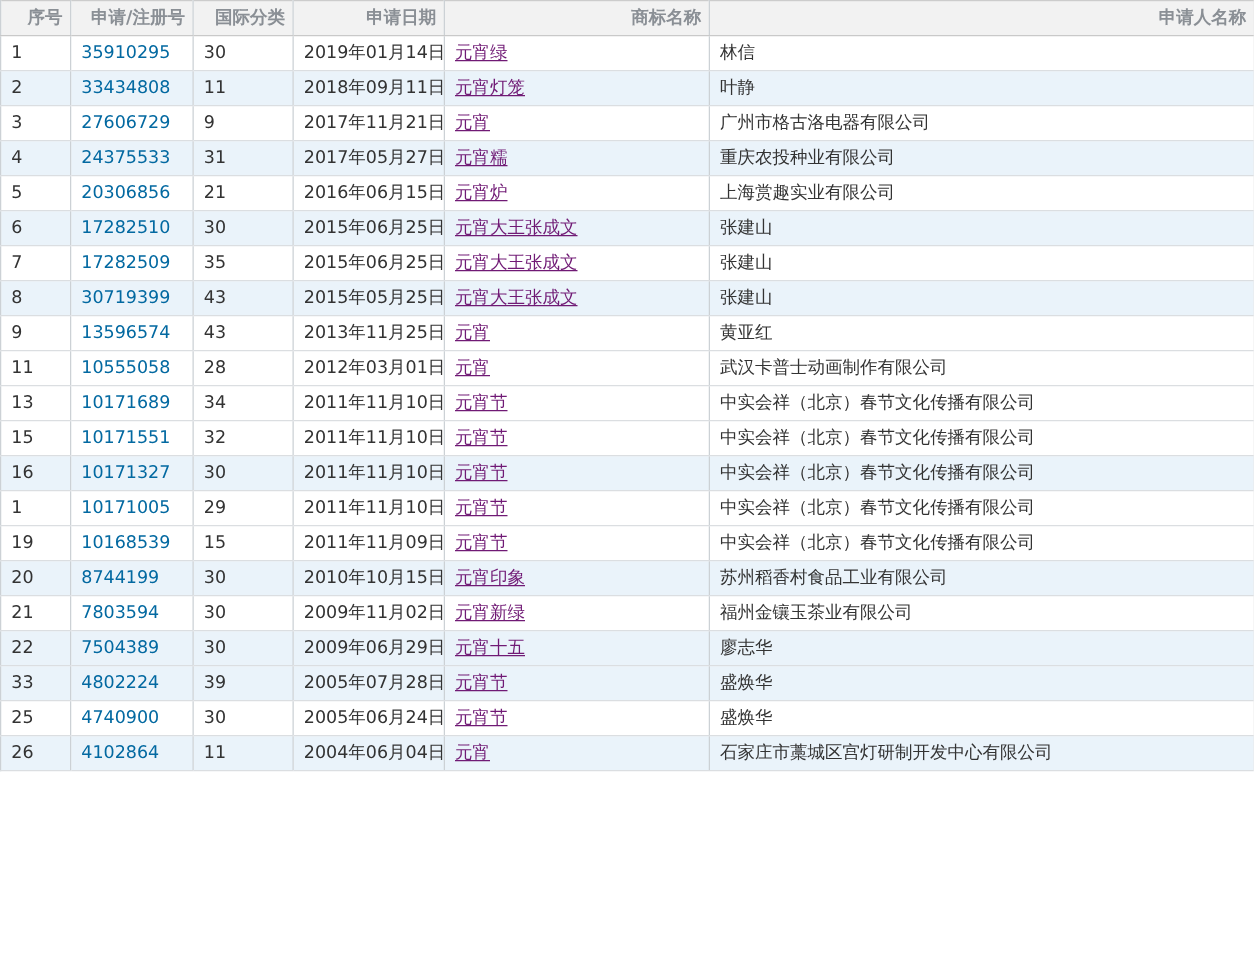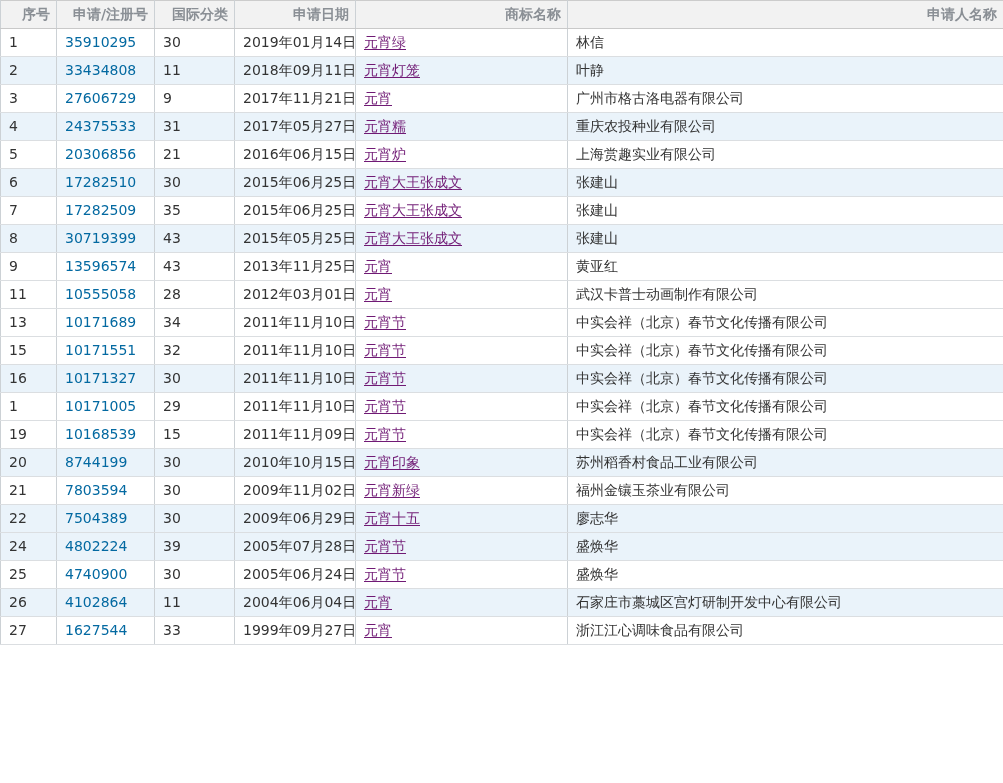--- a/index.html
+++ b/index.html
@@ -189,21 +189,21 @@
       </tr>
       <tr class="even">
         <td>22</td>
         <td><a class="regno-link">7504389</a></td>
         <td>30</td>
         <td>2009年06月29日</td>
         <td><a class="tm-link">元宵十五</a></td>
         <td>廖志华</td>
       </tr>
       <tr class="even">
-        <td>24</td>
+        <td>33</td>
         <td><a class="regno-link">4802224</a></td>
         <td>39</td>
         <td>2005年07月28日</td>
         <td><a class="tm-link">元宵节</a></td>
         <td>盛焕华</td>
       </tr>
       <tr>
         <td>25</td>
         <td><a class="regno-link">4740900</a></td>
         <td>30</td>
@@ -212,22 +212,14 @@
         <td>盛焕华</td>
       </tr>
       <tr class="even">
         <td>26</td>
         <td><a class="regno-link">4102864</a></td>
         <td>11</td>
         <td>2004年06月04日</td>
         <td><a class="tm-link">元宵</a></td>
         <td>石家庄市藁城区宫灯研制开发中心有限公司</td>
       </tr>
-      <tr>
-        <td>27</td>
-        <td><a class="regno-link">1627544</a></td>
-        <td>33</td>
-        <td>1999年09月27日</td>
-        <td><a class="tm-link">元宵</a></td>
-        <td>浙江江心调味食品有限公司</td>
-      </tr>
     </tbody>
 </table>
 
 </body></html>

